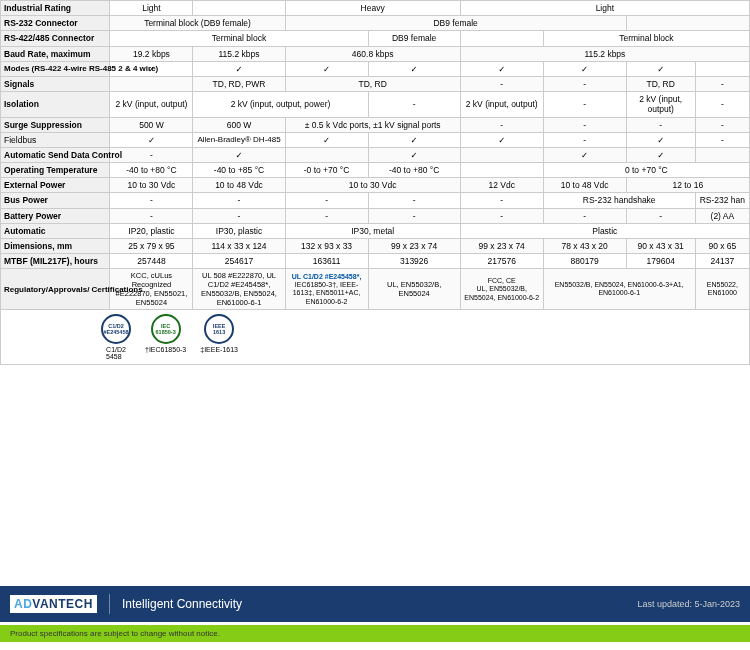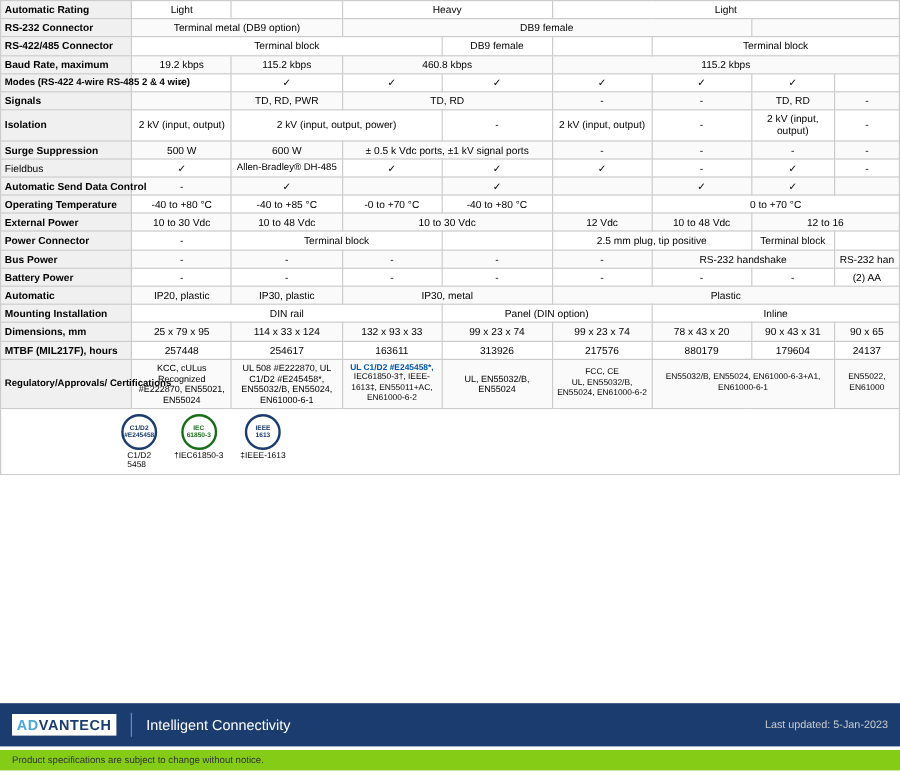--- a/index.html
+++ b/index.html
@@ -100,30 +100,30 @@
       <col style="width:72px">
       <col style="width:80px">
       <col style="width:72px">
       <col style="width:72px">
       <col style="width:60px">
       <col style="width:47px">
     </colgroup>
 
     <tbody>
         <tr>
-      <td class="row-label">Automatic Rating</td>
+      <td class="row-label">Industrial Rating</td>
       <td class="cell-center" colspan="1">Light</td>
       <td class="cell-center" colspan="1"></td>
       <td class="cell-center" colspan="2">Heavy</td>
       <td class="cell-center" colspan="4">Light</td>
     </tr>
 
     <tr>
       <td class="row-label">RS-232 Connector</td>
-      <td class="cell-center" colspan="2">Terminal metal (DB9 option)</td>
+      <td class="cell-center" colspan="2">Terminal block (DB9 female)</td>
       <td class="cell-center" colspan="4">DB9 female</td>
       <td class="cell-center" colspan="2"></td>
     </tr>
 
     <tr>
       <td class="row-label">RS-422/485 Connector</td>
       <td class="cell-center" colspan="3">Terminal block</td>
       <td class="cell-center" colspan="1">DB9 female</td>
       <td class="cell-center" colspan="1"></td>
       <td class="cell-center" colspan="3">Terminal block</td>
@@ -219,29 +219,20 @@
     <tr>
       <td class="row-label">External Power</td>
       <td class="cell-center">10 to 30 Vdc</td>
       <td class="cell-center">10 to 48 Vdc</td>
       <td class="cell-center" colspan="2">10 to 30 Vdc</td>
       <td class="cell-center">12 Vdc</td>
       <td class="cell-center">10 to 48 Vdc</td>
       <td class="cell-center" colspan="2">12 to 16</td>
     </tr>
 
-    <tr>
-      <td class="row-label">Power Connector</td>
-      <td class="cell-center">-</td>
-      <td class="cell-center" colspan="2">Terminal block</td>
-      <td class="cell-center"></td>
-      <td class="cell-center" colspan="2">2.5 mm plug, tip positive</td>
-      <td class="cell-center">Terminal block</td>
-      <td class="cell-center"></td>
-    </tr>
 
     <tr>
       <td class="row-label">Bus Power</td>
       <td class="cell-center">-</td>
       <td class="cell-center">-</td>
       <td class="cell-center">-</td>
       <td class="cell-center">-</td>
       <td class="cell-center">-</td>
       <td class="cell-center" colspan="2">RS-232 handshake</td>
       <td class="cell-center">RS-232 han</td>
@@ -260,26 +251,20 @@
     </tr>
 
     <tr>
       <td class="row-label">Automatic</td>
       <td class="cell-center">IP20, plastic</td>
       <td class="cell-center">IP30, plastic</td>
       <td class="cell-center" colspan="2">IP30, metal</td>
       <td class="cell-center" colspan="4">Plastic</td>
     </tr>
 
-    <tr>
-      <td class="row-label">Mounting Installation</td>
-      <td class="cell-center" colspan="3">DIN rail</td>
-      <td class="cell-center" colspan="2">Panel (DIN option)</td>
-      <td class="cell-center" colspan="3">Inline</td>
-    </tr>
 
     <tr>
       <td class="row-label">Dimensions, mm</td>
       <td class="cell-center">25 x 79 x 95</td>
       <td class="cell-center">114 x 33 x 124</td>
       <td class="cell-center">132 x 93 x 33</td>
       <td class="cell-center">99 x 23 x 74</td>
       <td class="cell-center">99 x 23 x 74</td>
       <td class="cell-center">78 x 43 x 20</td>
       <td class="cell-center">90 x 43 x 31</td>

